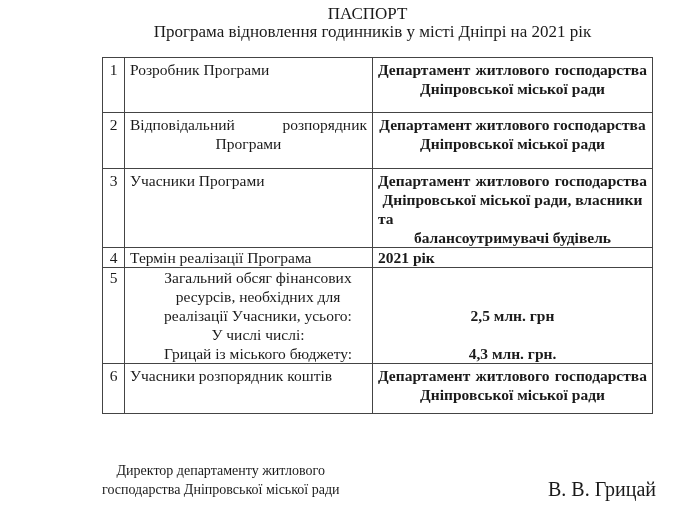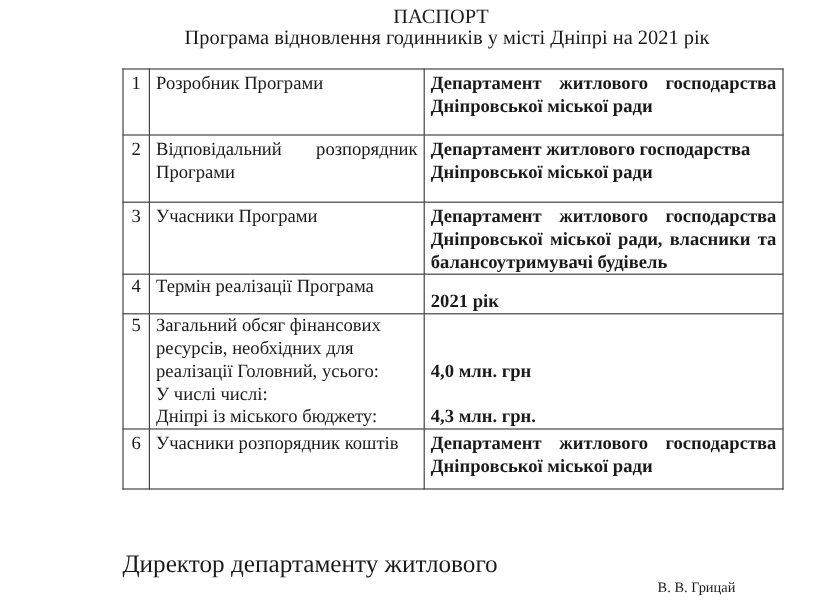--- a/index.html
+++ b/index.html
@@ -19,26 +19,26 @@
     border-collapse: collapse; font-size: 15.5px; line-height: 19px;
   }
   table.passport td {
     border: 1px solid #444; vertical-align: top; padding: 2px 5px 0 5px;
   }
   td.num { width: 11px; text-align: center; padding: 2px 4px 0 4px; }
   td.lbl { width: 218px; }
   td.val { text-align: justify; font-weight: bold; }
   .just { text-align: justify; text-align-last: justify; }
   .signature-left {
-    position: absolute; left: 102px; top: 461px; font-size: 21px; line-height: 19px;
+    position: absolute; left: 102px; top: 461px; font-size: 14px; line-height: 19px;
   }
   .signature-right {
-    position: absolute; left: 548px; top: 480px; font-size: 12px; line-height: 19px;
+    position: absolute; left: 548px; top: 480px; font-size: 20px; line-height: 19px;
   }
-  .line { display: block; }
+  .line { display: block; text-align: center; }
 </style>
 </head>
 <body>
 
 <div class="title t1">ПАСПОРТ</div>
 <div class="title t2">Програма відновлення годинників у місті Дніпрі на 2021 рік</div>
 
 <table class="passport">
   <tbody>
       <tr style="height:55px;">
@@ -65,46 +65,47 @@
     <td class="lbl">Учасники Програми</td>
     <td class="val">
       <span class="line just">Департамент житлового господарства</span>
       <span class="line just">Дніпровської міської ради, власники та</span>
       <span class="line">балансоутримувачі будівель</span>
     </td>
   </tr>
   <tr style="height:16px;">
     <td class="num" style="padding-top:0;">4</td>
     <td class="lbl" style="padding-top:0;">Термін реалізації Програма</td>
-    <td class="val" style="padding-top:13px;">2021 рік</td>
+    <td class="val" style="padding-top:0;">2021 рік</td>
   </tr>
   <tr style="height:95px;">
     <td class="num" style="padding-top:0;">5</td>
-    <td class="lbl" style="padding-top:0;">
+    <td class="lbl" style="padding-top:0;padding-left:24px;">
       <span class="line">Загальний обсяг фінансових</span>
       <span class="line">ресурсів, необхідних для</span>
-      <span class="line">реалізації Головний, усього:</span>
+      <span class="line">реалізації Учасники, усього:</span>
       <span class="line">У числі числі:</span>
-      <span class="line">Дніпрі із міського бюджету:</span>
+      <span class="line">Грицай із міського бюджету:</span>
     </td>
     <td class="val" style="padding-top:0;">
       <span class="line" style="height:19px;"></span>
       <span class="line" style="height:19px;"></span>
-      <span class="line">4,0 млн. грн</span>
+      <span class="line">2,5 млн. грн</span>
       <span class="line" style="height:19px;"></span>
       <span class="line">4,3 млн. грн.</span>
     </td>
   </tr>
   <tr style="height:50px;">
     <td class="num">6</td>
     <td class="lbl">Учасники розпорядник коштів</td>
     <td class="val">
       <span class="line just">Департамент житлового господарства</span>
       <span class="line">Дніпровської міської ради</span>
     </td>
   </tr>
 </tbody>
   </table>
 
 <div class="signature-left">
   <span class="line">Директор департаменту житлового</span>
+  <span class="line">господарства Дніпровської міської ради</span>
 </div>
 <div class="signature-right">В. В. Грицай</div>
 
 </body></html>

